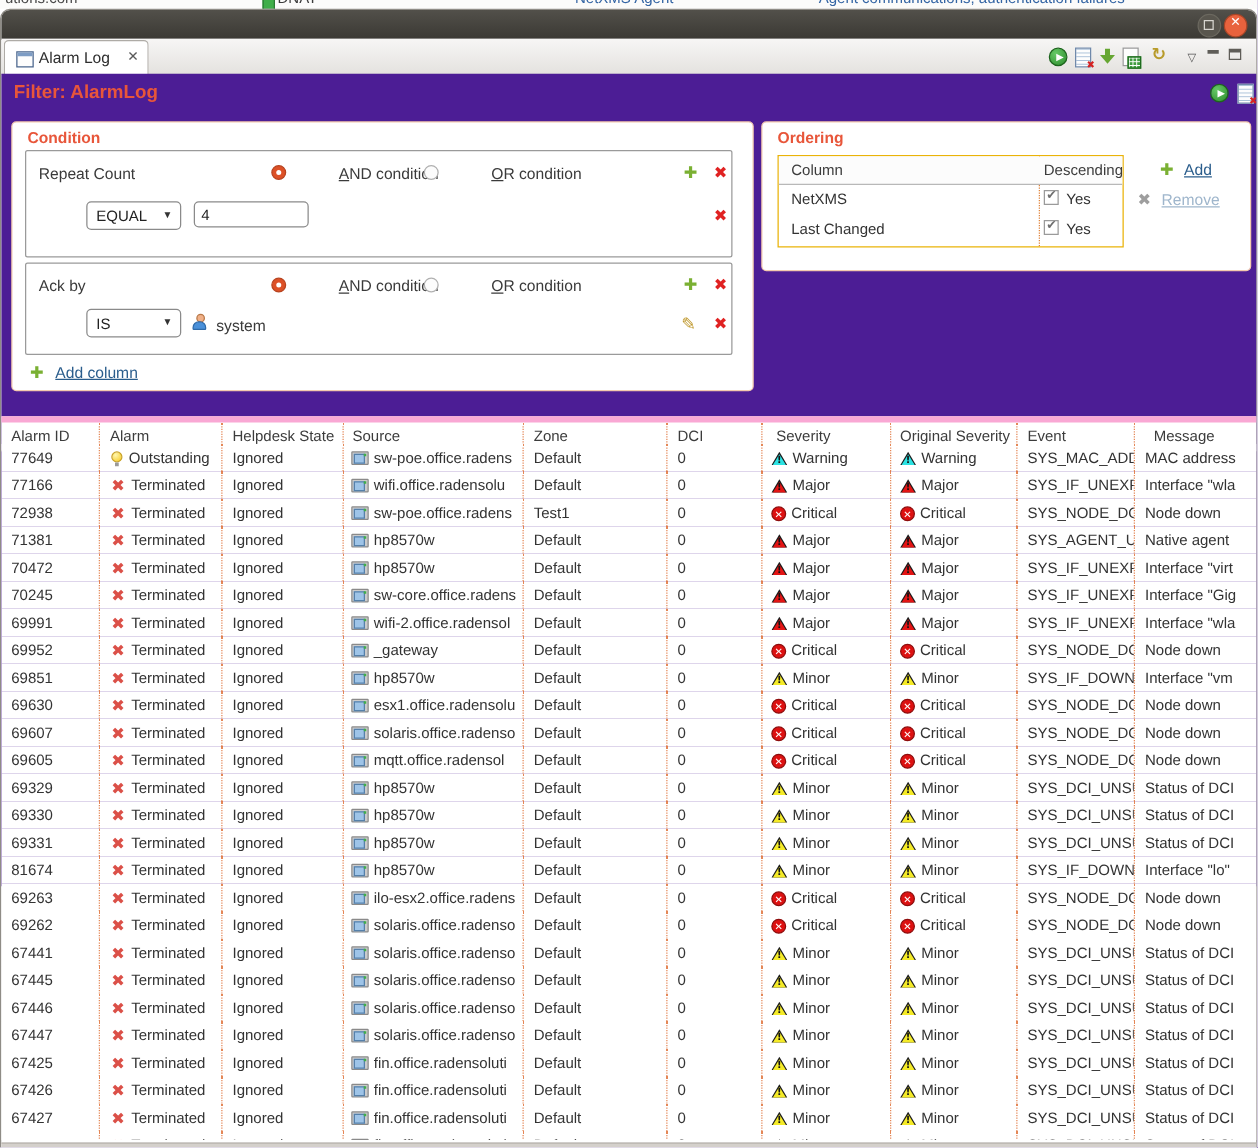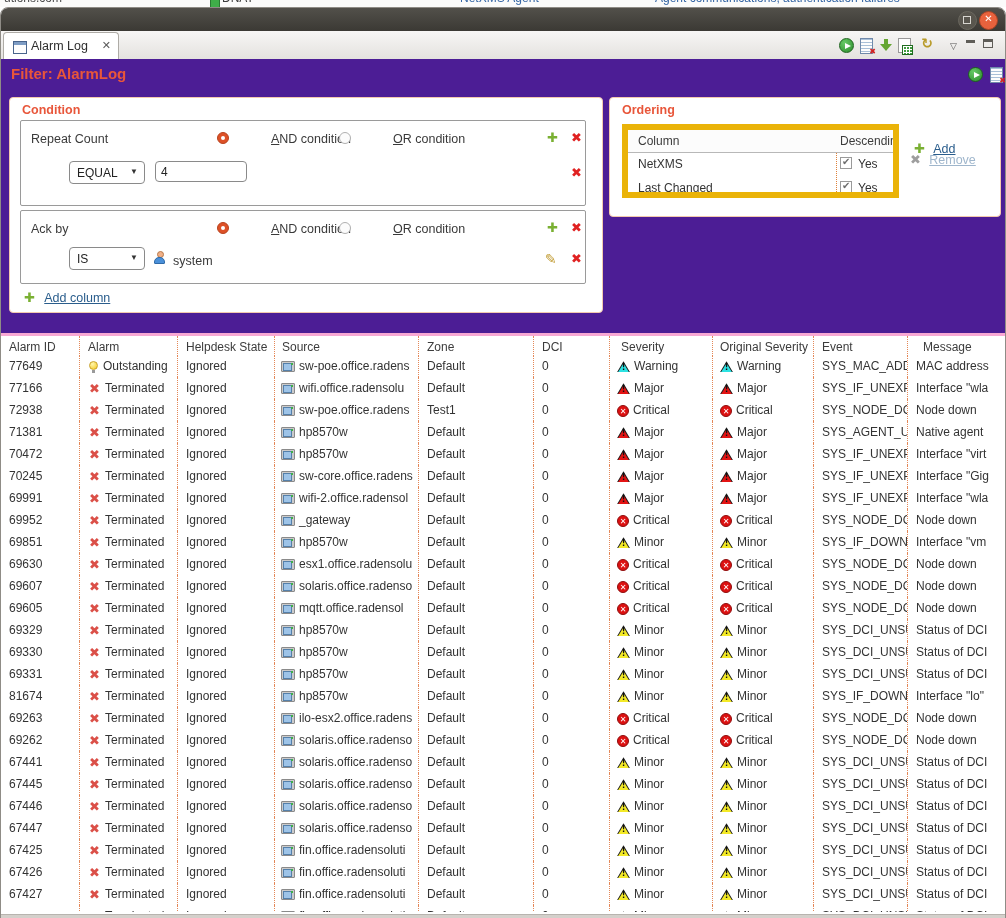--- a/index.html
+++ b/index.html
@@ -88,38 +88,38 @@
   .person-icon{position:absolute;left:132px;width:13px;height:13px;}
   .person-icon::before{content:"";position:absolute;left:4px;top:0;width:5px;height:5px;border-radius:50%;background:#f0b088;border:1px solid #b87848;}
   .person-icon::after{content:"";position:absolute;left:1px;top:6px;width:11px;height:7px;border-radius:5px 5px 1px 1px;background:#4a90d9;border:1px solid #2f6aa8;box-sizing:border-box;}
   .person-name{position:absolute;left:152px;top:0px;font-size:12.5px;color:#3a3a3a;}
   .pencil-ic{position:absolute;left:524px;top:-3px;font-size:14px;color:#c09a30;}
   .link{color:#2a5d8c;text-decoration:underline;cursor:pointer;font-size:12.5px;}
   .addcol{position:absolute;left:14px;top:192px;}
   .addcol .plus-ic{position:relative;margin-right:6px;}
 
   
-  .ord-table{position:absolute;left:12px;top:26px;width:277px;height:74px;border:6px solid #eab308;background:#fff;box-sizing:border-box;overflow:hidden;}
+  .ord-table{position:absolute;left:12px;top:26px;width:277px;height:74px;border:1px solid #eab308;background:#fff;box-sizing:border-box;overflow:hidden;}
   .ord-head{position:absolute;left:0;top:0;right:0;height:22px;border-bottom:1px solid #b8b8b8;background:#fcfcfc;}
   .ord-h1{position:absolute;left:10px;top:4px;color:#3c3c3c;}
   .ord-h2{position:absolute;left:212px;top:4px;color:#3c3c3c;white-space:nowrap;}
   .ord-sep{position:absolute;left:208px;top:0;bottom:0;border-left:1px dotted #e0823a;}
   .ord-row{position:absolute;left:0;right:0;height:24px;}
   .ord-c1{position:absolute;left:10px;top:5px;color:#333;}
   .checkbox{position:absolute;left:212px;top:5px;width:12px;height:12px;border:1px solid #9a9a9a;background:#fff;box-sizing:border-box;}
   .checkbox::after{content:"✔";position:absolute;left:1px;top:-2px;font-size:10px;color:#6e6e6e;}
   .ord-yes{position:absolute;left:230px;top:5px;color:#333;}
-  .ord-add{position:absolute;left:304px;top:30px;white-space:nowrap;margin-top:13px;}
+  .ord-add{position:absolute;left:318px;top:30px;white-space:nowrap;}
   .ord-remove{position:absolute;left:300px;top:54px;white-space:nowrap;}
   .ord-remove .link{color:#9fb6cc;}
   .gray-x{position:relative;font-size:13px;font-weight:bold;color:#9e9e9e;margin-right:5px;}
   .ord-add .plus-ic{position:relative;margin-right:5px;}
 
   
-  .thead{position:absolute;left:0;top:274px;width:1006px;height:22px;border-bottom:1px solid #b4b0ac;border-top:3px solid #f9a8d4;background:#fff;}
+  .thead{position:absolute;left:0;top:274px;width:1006px;height:22px;border-bottom:1px solid #b4b0ac;border-top:5px solid #f9a8d4;background:#fff;}
   .trows{position:absolute;left:0;top:296px;width:1006px;height:557px;overflow:hidden;}
   .trow{position:relative;width:1006px;height:22px;background:#fff;}
   .cell,.hcell{position:absolute;top:0;height:22px;line-height:22px;white-space:nowrap;overflow:hidden;box-sizing:border-box;
     border-right:1px dotted rgba(221,105,45,.8);padding-left:8px;color:#333;}
   .hcell{color:#3c3c3c;}
   .c-id{left:0;width:79px;}
   .c-state{left:79px;width:98px;}
   .c-help{left:177px;width:97px;}
   .c-src{left:274px;width:144px;padding-left:6px;}
   .c-zone{left:418px;width:115px;}

